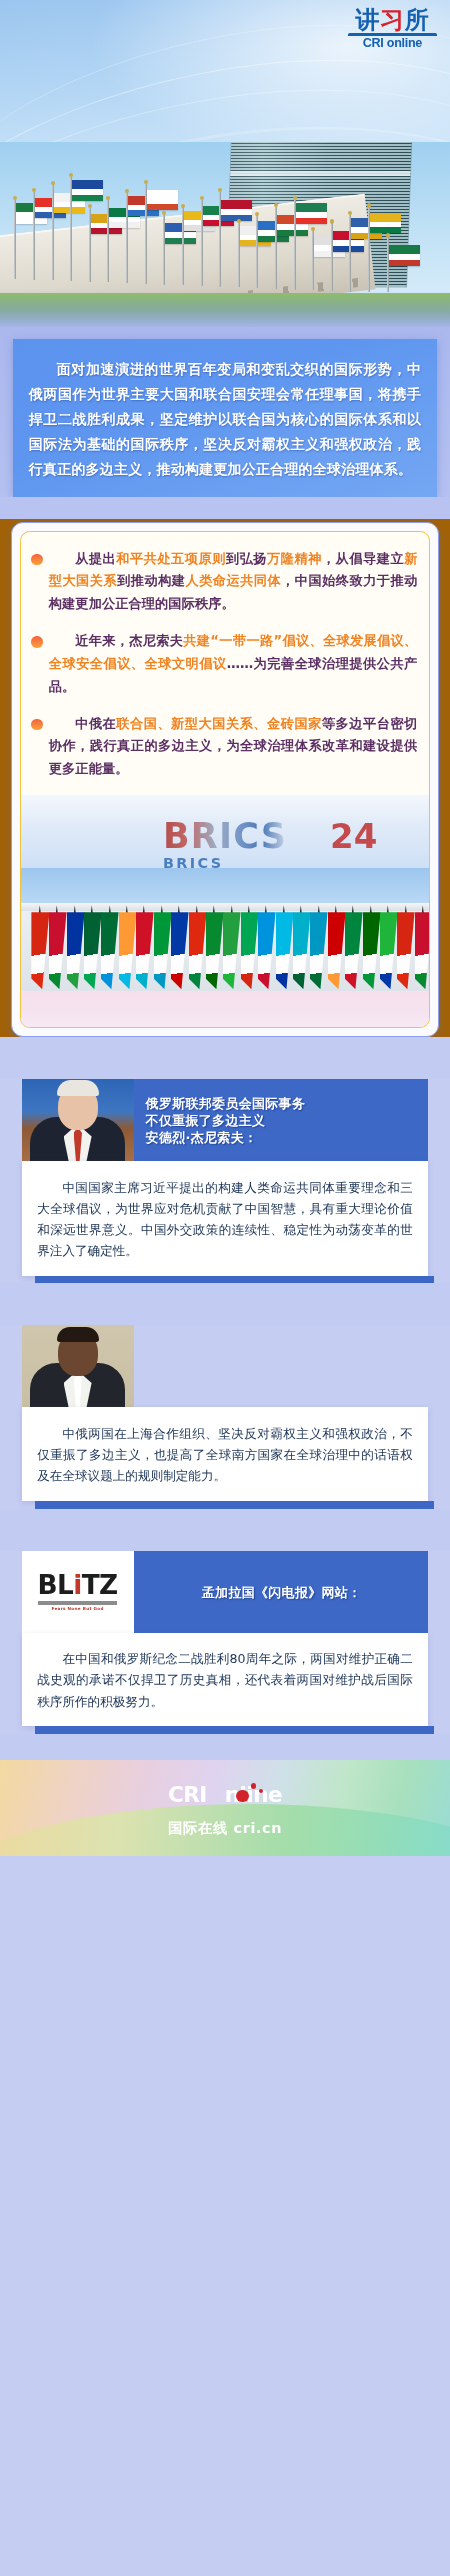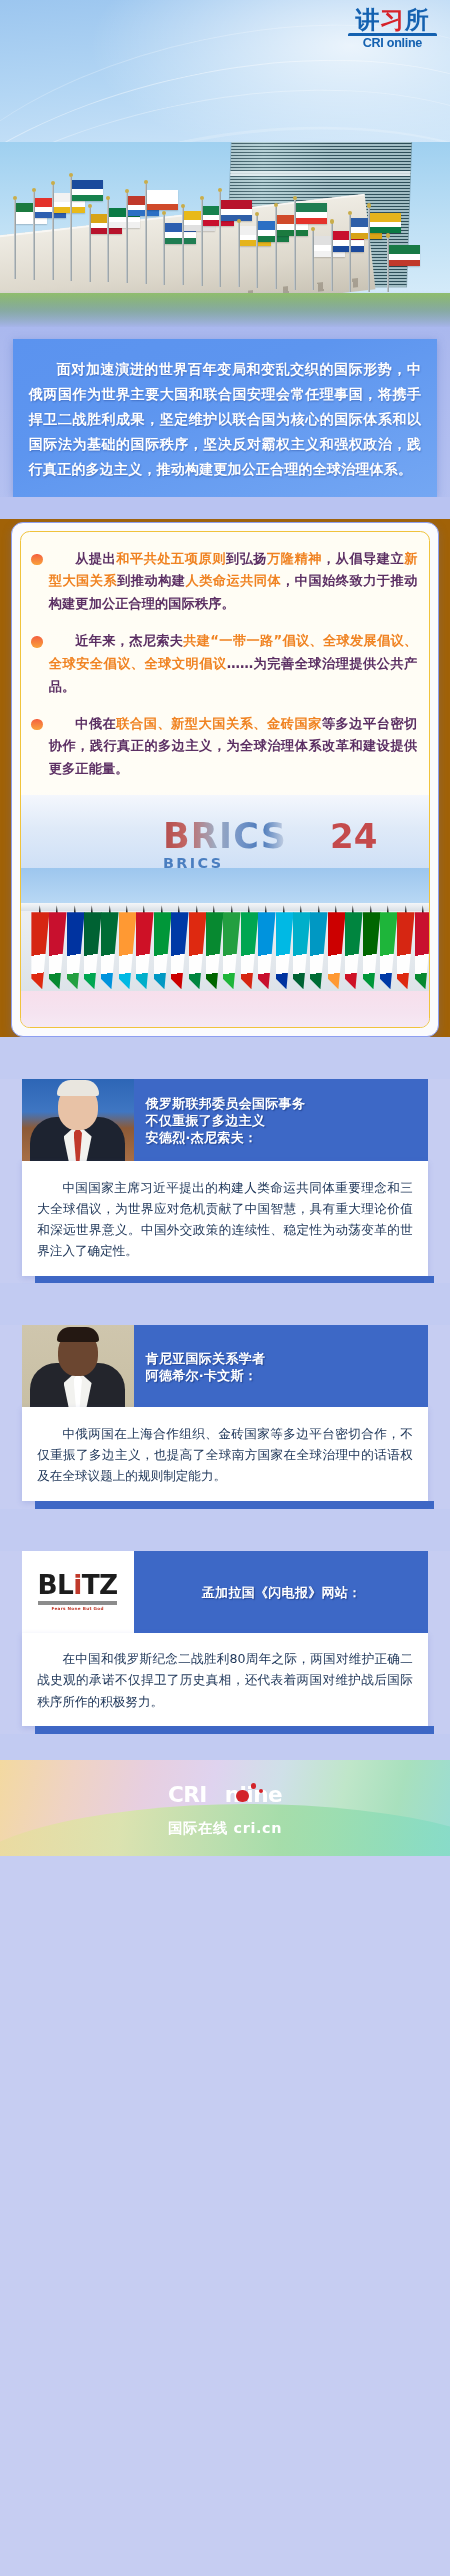--- a/index.html
+++ b/index.html
@@ -427,27 +427,23 @@
       <div class="gap-lg"></div>
       <div class="speaker">
         <div class="sp-head">
           <div class="sp-photo" style="background: linear-gradient(rgb(207, 198, 173) 0%, rgb(200, 191, 164) 100%);">
             <div style="position:absolute;left:8.4px;bottom:0;width:95px;height:44px;background:#23252c;border-radius:26.4px 26.4px 0 0;"></div>
             <div style="position:absolute;left:42px;bottom:0;width:28px;height:37px;background:#f2f2ef;clip-path:polygon(50% 0,100% 34%,82% 100%,18% 100%,0 34%);"></div>
             <div style="position:absolute;left:52px;bottom:0;width:8.4px;height:34px;background:#ffffff;clip-path:polygon(50% 0,100% 18%,72% 100%,28% 100%,0 18%);"></div>
             <div style="position:absolute;left:36px;bottom:31px;width:40px;height:46px;border-radius:48% 48% 44% 44%;background:#6b4630;"></div>
             <div style="position:absolute;left:35px;bottom:65px;width:42px;height:15.6px;border-radius:21.6px 21.6px 3.6px 3.6px;background:#241812;"></div>
           </div>
-          <div class="sp-title" style="background: rgb(61, 104, 198);">
-            <div class="sp-line">肯尼亚国际关系学者</div>
-            <div class="sp-line">阿德希尔·卡文斯：</div>
-          </div>
         </div>
         <div class="sp-body">
-          <div class="sp-text">中俄两国在上海合作组织、金砖国家等多边平台密切合作，不仅重振了多边主义，也提高了全球南方国家在全球治理中的话语权及在全球议题上的规则制定能力。</div>
+          <div class="sp-text">中俄两国在上海合作组织、坚决反对霸权主义和强权政治，不仅重振了多边主义，也提高了全球南方国家在全球治理中的话语权及在全球议题上的规则制定能力。</div>
         </div>
         <div class="sp-underbar" style="background: rgb(61, 104, 198);"></div>
       </div>
       <div class="gap-lg"></div>
       <div class="speaker">
         <div class="sp-head">
           <div class="sp-photo blitz-box">
             <div class="blitz-word">BL<span class="i">i</span>TZ</div>
             <div class="blitz-rule"></div>
             <div class="blitz-tag">Fears None But God</div>

